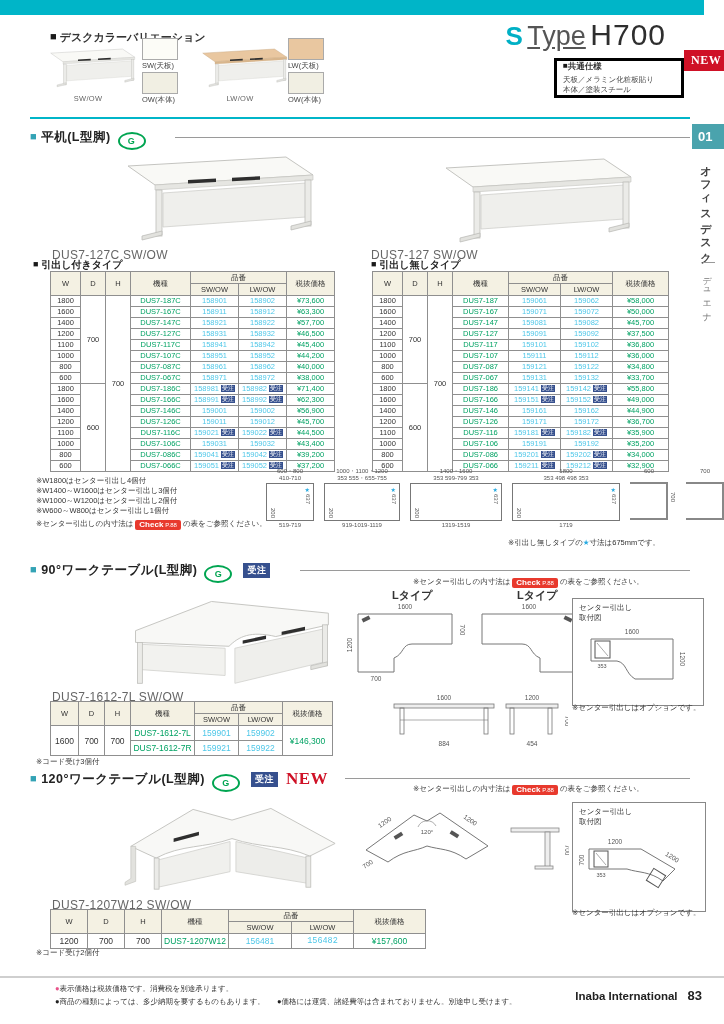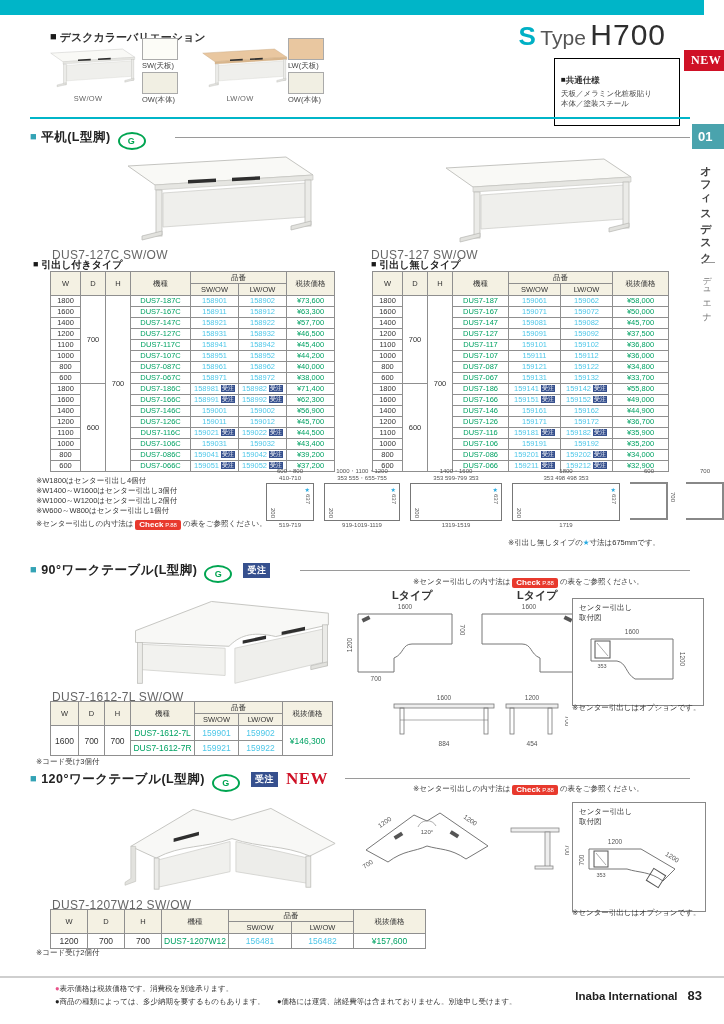--- a/index.html
+++ b/index.html
@@ -15,23 +15,23 @@
   .eco{display:inline-flex;align-items:center;justify-content:center;width:24px;height:14px;
        border:2px solid #00a551;border-radius:50%;color:#00a551;font-weight:bold;font-size:9px;
        margin:0 3px;vertical-align:-3px;}
   .order-badge{display:inline-block;background:#36508e;color:#fff;font-size:9px;font-weight:bold;
        padding:1px 4px;margin-left:4px;vertical-align:1px;}
   .new-inline{color:#cf1126;font-family:"Liberation Serif","DejaVu Serif",serif;
        font-weight:bold;font-size:17px;margin-left:4px;vertical-align:-1px;}
   .new-box{background:#cf1126;color:#fff;font-family:"Liberation Serif","DejaVu Serif",serif;
        font-weight:bold;font-size:12px;padding:3px 7px;letter-spacing:.5px;}
   .title-s{color:#00b0c5;font-weight:bold;font-size:26px;}
-  .title-type{color:#555;font-size:21px;}
+  .title-type{color:#555;font-size:27px;text-decoration:underline;}
   .title-model{color:#2e2e2e;font-size:30px;font-weight:500;letter-spacing:1px;}
-  .specbox{border:1px solid #000000;padding:16px 6px;width:112px;}
+  .specbox{border:3px solid #000000;padding:0 6px;width:112px;}
   .specbox .t{font-size:8.5px;font-weight:bold;margin-bottom:2px;}
   .specbox .l{font-size:7.5px;line-height:10px;color:#444;}
   .swatch{width:34px;height:20px;border:1px solid #aaa;}
   .swatch-label{font-size:7.5px;color:#444;margin-top:1px;}
   .desk-label{font-size:7.5px;color:#666;letter-spacing:.3px;}
   .img-code{font-size:12px;color:#666;letter-spacing:.3px;}
   .sub-title{font-size:10px;font-weight:bold;color:#222;}
   table.spec{border-collapse:collapse;table-layout:fixed;background:#fff;}
   .spec th,.spec td{border:1px solid #8f8f8f;padding:0 2px;text-align:center;overflow:hidden;
        white-space:nowrap;font-weight:normal;}
@@ -737,21 +737,21 @@
         <th>LW/OW</th>
       </tr>
     </thead>
     <tbody>
       <tr>
         <td>1200</td>
         <td>700</td>
         <td>700</td>
         <td class="cm">DUS7-1207W12</td>
         <td class="cp" style="text-align:center;">156481</td>
-        <td class="cp" style="text-align:center;">156482</td>
+        <td class="cp" style="text-align:center;font-family:Liberation Mono, monospace;">156482</td>
         <td class="cy">¥157,600</td>
       </tr>
     </tbody>
   </table>
   <div class="abs note" style="left:36px;top:948px;">※コード受け2個付</div>
 
   <div class="abs footer-rule"></div>
   <div class="abs fnote" style="left:55px;top:984px;">
     <span class="fb pink">●</span><span>表示価格は税抜価格です。消費税を別途承ります。</span>
   </div>

